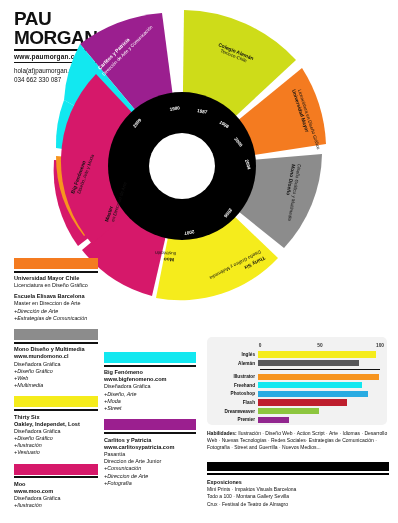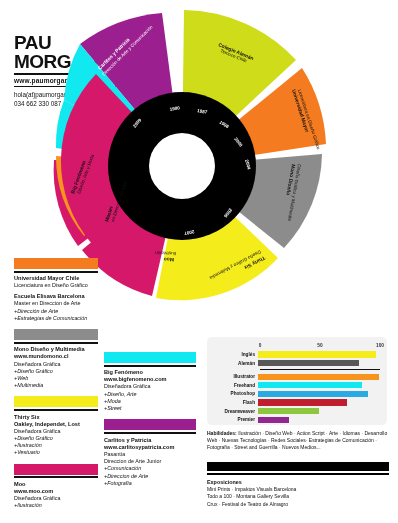--- a/index.html
+++ b/index.html
@@ -7,21 +7,21 @@
     width: 398px; height: 523px;
     background: #ffffff;
     font-family: "Liberation Sans", sans-serif;
     position: relative;
     overflow: hidden;
     color: #111;
   }
 
   
   #header { position:absolute; left:14px; top:10px; width:130px; }
-  .brand-line1 { font-size:19px; font-weight:bold; letter-spacing:-0.5px; line-height:0.95;margin-top:24px; }
+  .brand-line1 { font-size:19px; font-weight:bold; letter-spacing:-0.5px; line-height:0.95; }
   .brand-line2 { font-size:19px; font-weight:bold; letter-spacing:-0.5px; line-height:1.0; }
   .brand-rule { height:2px; background:#111; margin:2px 0 2px 0; width:112px; }
   .brand-url { font-size:6.5px; font-weight:bold; letter-spacing:0.2px; }
   .brand-rule2 { height:1.2px; background:#111; margin:2px 0 3px 0; width:112px; }
   .brand-mail { font-size:6.3px; line-height:1.45; }
 
   
   #wheel { position:absolute; left:34px; top:8px; width:340px; height:320px; }
   #wheel svg { display:block; }
   .seg-label { font-size:5.0px; font-weight:bold; fill:#111; }

